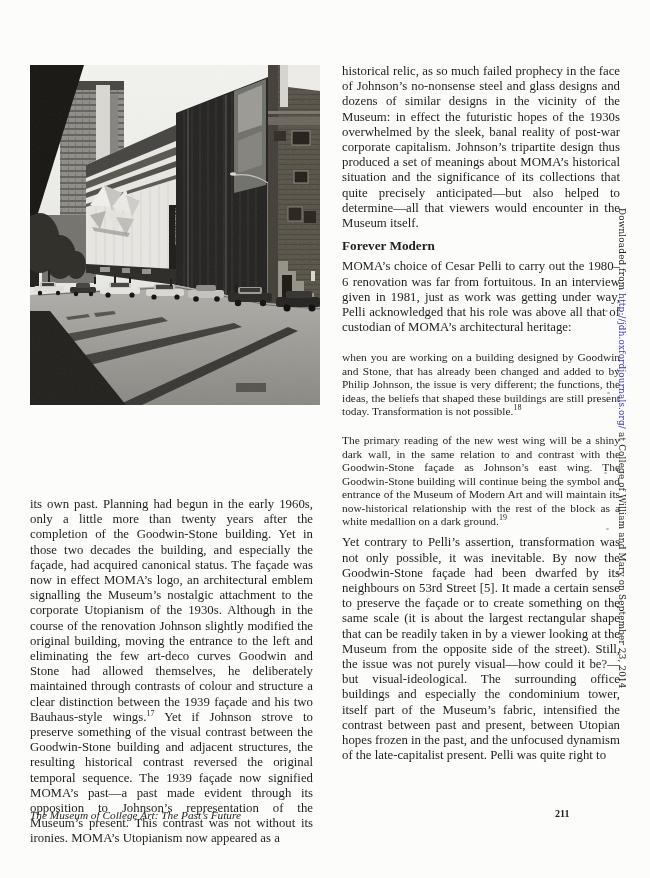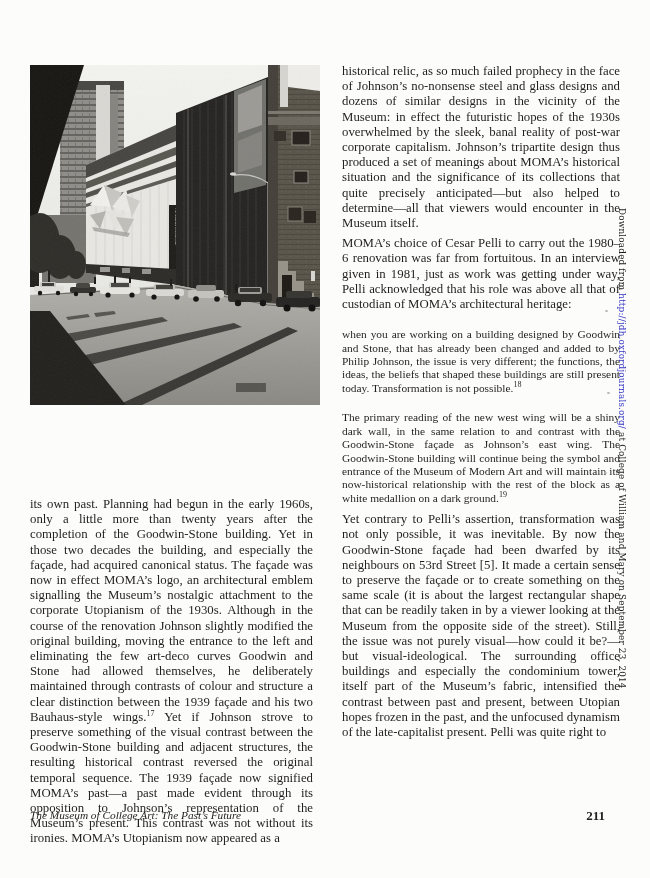--- a/index.html
+++ b/index.html
@@ -12,21 +12,21 @@
   #left-col  { left:30px;  top:461px; width:283px;margin-top:36px; }
   #right-col { left:342px; top:64px;  width:278px; }
   .col p { margin:0 0 5px 0; }
   .col p.quote { font-size:11.4px; line-height:13.4px; margin:16px 0 7px 0; }
   .heading { font-weight:bold; font-size:13.2px; margin:7px 0 6px 0; }
   sup.fn { font-size:8px; line-height:0; vertical-align:super; }
   .caption { position:absolute; left:30px; top:417px; font-size:11.2px; color:#232220; }
   .caption .num { margin-right:7px; }
   .caption .circa { font-style:italic; }
   .footer-title { position:absolute; left:30px; top:809px; font-style:italic; font-size:11.3px; }
-  .page-num { position:absolute; left:555px; top:808px; width:50px; text-align:right; font-weight:bold; font-size:13px; }
+  .page-num { position:absolute; left:555px; top:808px; width:50px; font-weight:bold; font-size:10px; }
   .photo { position:absolute; left:30px; top:65px; width:290px; height:340px; }
   .watermark {
     position:absolute; left:402px; top:423px; width:440px;
     transform:rotate(90deg); transform-origin:center;
     font-family:"DejaVu Serif", serif; font-size:8.8px; color:#1c1c1c;
     text-align:center; white-space:nowrap; letter-spacing:0.2px;
   }
   .watermark .url { color:#3434c4; text-decoration:none; }
   .speck { position:absolute; width:3px; height:2px; background:#b9b7b2; border-radius:50%; }
 </style>
@@ -236,20 +236,21 @@
     <rect x="0" y="0" width="290" height="340" filter="url(#grain)" opacity="0.07"></rect>
   </svg>
 
 
   <div class="col" id="left-col">
     <p><span>its own past. Planning had begun in the early 1960s, only a little more than twenty years after the completion of the Goodwin-Stone building. Yet in those two decades the building, and especially the façade, had acquired canonical status. The façade was now in effect MOMA’s logo, an architectural emblem signalling the Museum’s nostalgic attachment to the corporate Utopianism of the 1930s. Although in the course of the renovation Johnson slightly modified the original building, moving the entrance to the left and eliminating the few art-deco curves Goodwin and Stone had allowed themselves, he deliberately maintained through contrasts of colour and structure a clear distinction between the 1939 façade and his two Bauhaus-style wings.</span><sup class="fn">17</sup><span> Yet if Johnson strove to preserve something of the visual contrast between the Goodwin-Stone building and adjacent structures, the resulting historical contrast reversed the original temporal sequence. The 1939 façade now signified MOMA’s past—a past made evident through its opposition to Johnson’s representation of the Museum’s present. This contrast was not without its ironies. MOMA’s Utopianism now appeared as a</span></p>
   </div>
 
   <div class="col" id="right-col">
     <p>historical relic, as so much failed prophecy in the face of Johnson’s no-nonsense steel and glass designs and dozens of similar designs in the vicinity of the Museum: in effect the futuristic hopes of the 1930s overwhelmed by the sleek, banal reality of post-war corporate capitalism. Johnson’s tripartite design thus produced a set of meanings about MOMA’s historical situation and the significance of its collections that quite precisely anticipated—but also helped to determine—all that viewers would encounter in the Museum itself.</p>
+    <div class="heading">Forever Modern</div>
     <p>MOMA’s choice of Cesar Pelli to carry out the 1980–6 renovation was far from fortuitous. In an interview given in 1981, just as work was getting under way, Pelli acknowledged that his role was above all that of custodian of MOMA’s architectural heritage:</p>
     <p class="quote"><span>when you are working on a building designed by Goodwin and Stone, that has already been changed and added to by Philip Johnson, the issue is very different; the functions, the ideas, the beliefs that shaped these buildings are still present today. Transformation is not possible.</span><sup class="fn">18</sup></p>
     <p class="quote"><span>The primary reading of the new west wing will be a shiny dark wall, in the same relation to and contrast with the Goodwin-Stone façade as Johnson’s east wing. The Goodwin-Stone building will continue being the symbol and entrance of the Museum of Modern Art and will maintain its now-historical relationship with the rest of the block as a white medallion on a dark ground.</span><sup class="fn">19</sup></p>
     <p>Yet contrary to Pelli’s assertion, transformation was not only possible, it was inevitable. By now the Goodwin-Stone façade had been dwarfed by its neighbours on 53rd Street [5]. It made a certain sense to preserve the façade or to create something on the same scale (it is about the largest rectangular shape that can be readily taken in by a viewer looking at the Museum from the opposite side of the street). Still, the issue was not purely visual—how could it be?—but visual-ideological. The surrounding office buildings and especially the condominium tower, itself part of the Museum’s fabric, intensified the contrast between past and present, between Utopian hopes frozen in the past, and the unfocused dynamism of the late-capitalist present. Pelli was quite right to</p>
   </div>
 
   <div class="footer-title">The Museum of College Art: The Past’s Future</div>
   <div class="page-num">211</div>
 
   <div class="watermark"><span>Downloaded from </span><a class="url" href="#">http://jdh.oxfordjournals.org/</a><span> at College of William and Mary on September 23, 2014</span></div>

